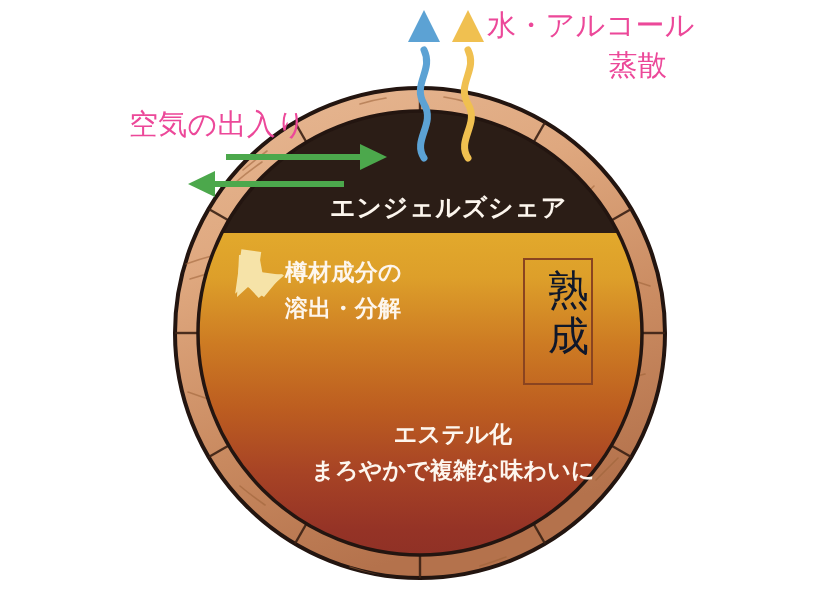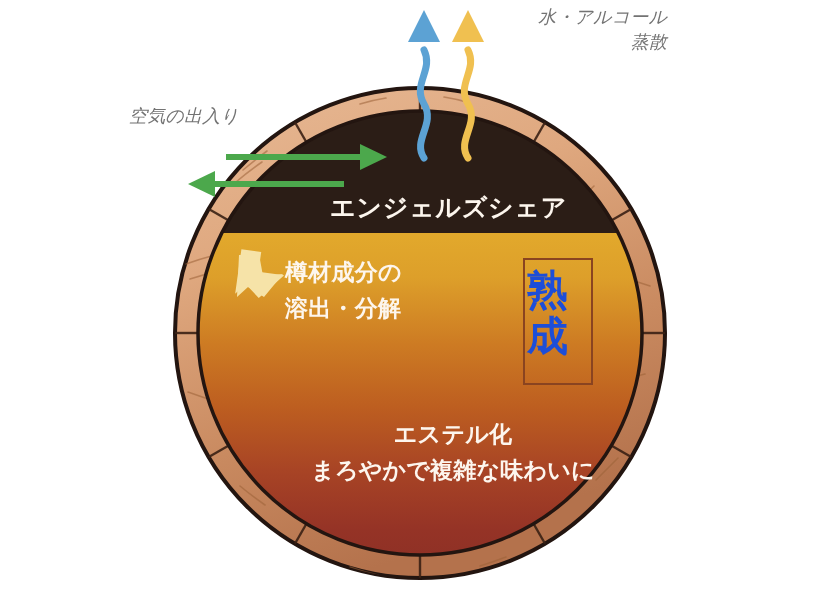--- a/index.html
+++ b/index.html
@@ -35,24 +35,23 @@
 
   
   .label {
     position: absolute;
     white-space: pre;
     line-height: 1.38;
     letter-spacing: 0.01em;
   }
 
   .label-outside {
-    color: #737373;
-    font-size: 18px;
+    color: #ec4899;
+    font-size: 29px;
     font-weight: 400;
-    font-style: italic;
   }
 
   .label-inside-white {
     color: #fdf6ee;
     font-size: 24px;
     font-weight: 600;
   }
 
   #label-evap {
     left: 487px;
@@ -87,24 +86,24 @@
     line-height: 1.55;
     text-align: center;
     width: 340px;
   }
 
   #label-maturation {
     position: absolute;
     left: 527px;
     top: 268px;
     width: 62px;
-    text-align: left;
-    color: #1d4ed8;
+    text-align: right;
+    color: #0f172a;
     font-size: 41px;
-    font-weight: 700;
+    font-weight: 400;
     line-height: 1.12;
     letter-spacing: 0;
   }
 </style>
 </head>
 <body>
 
 <div id="stage">
 
   <svg id="diagram-svg" viewBox="0 0 840 593" xmlns="http://www.w3.org/2000/svg">

